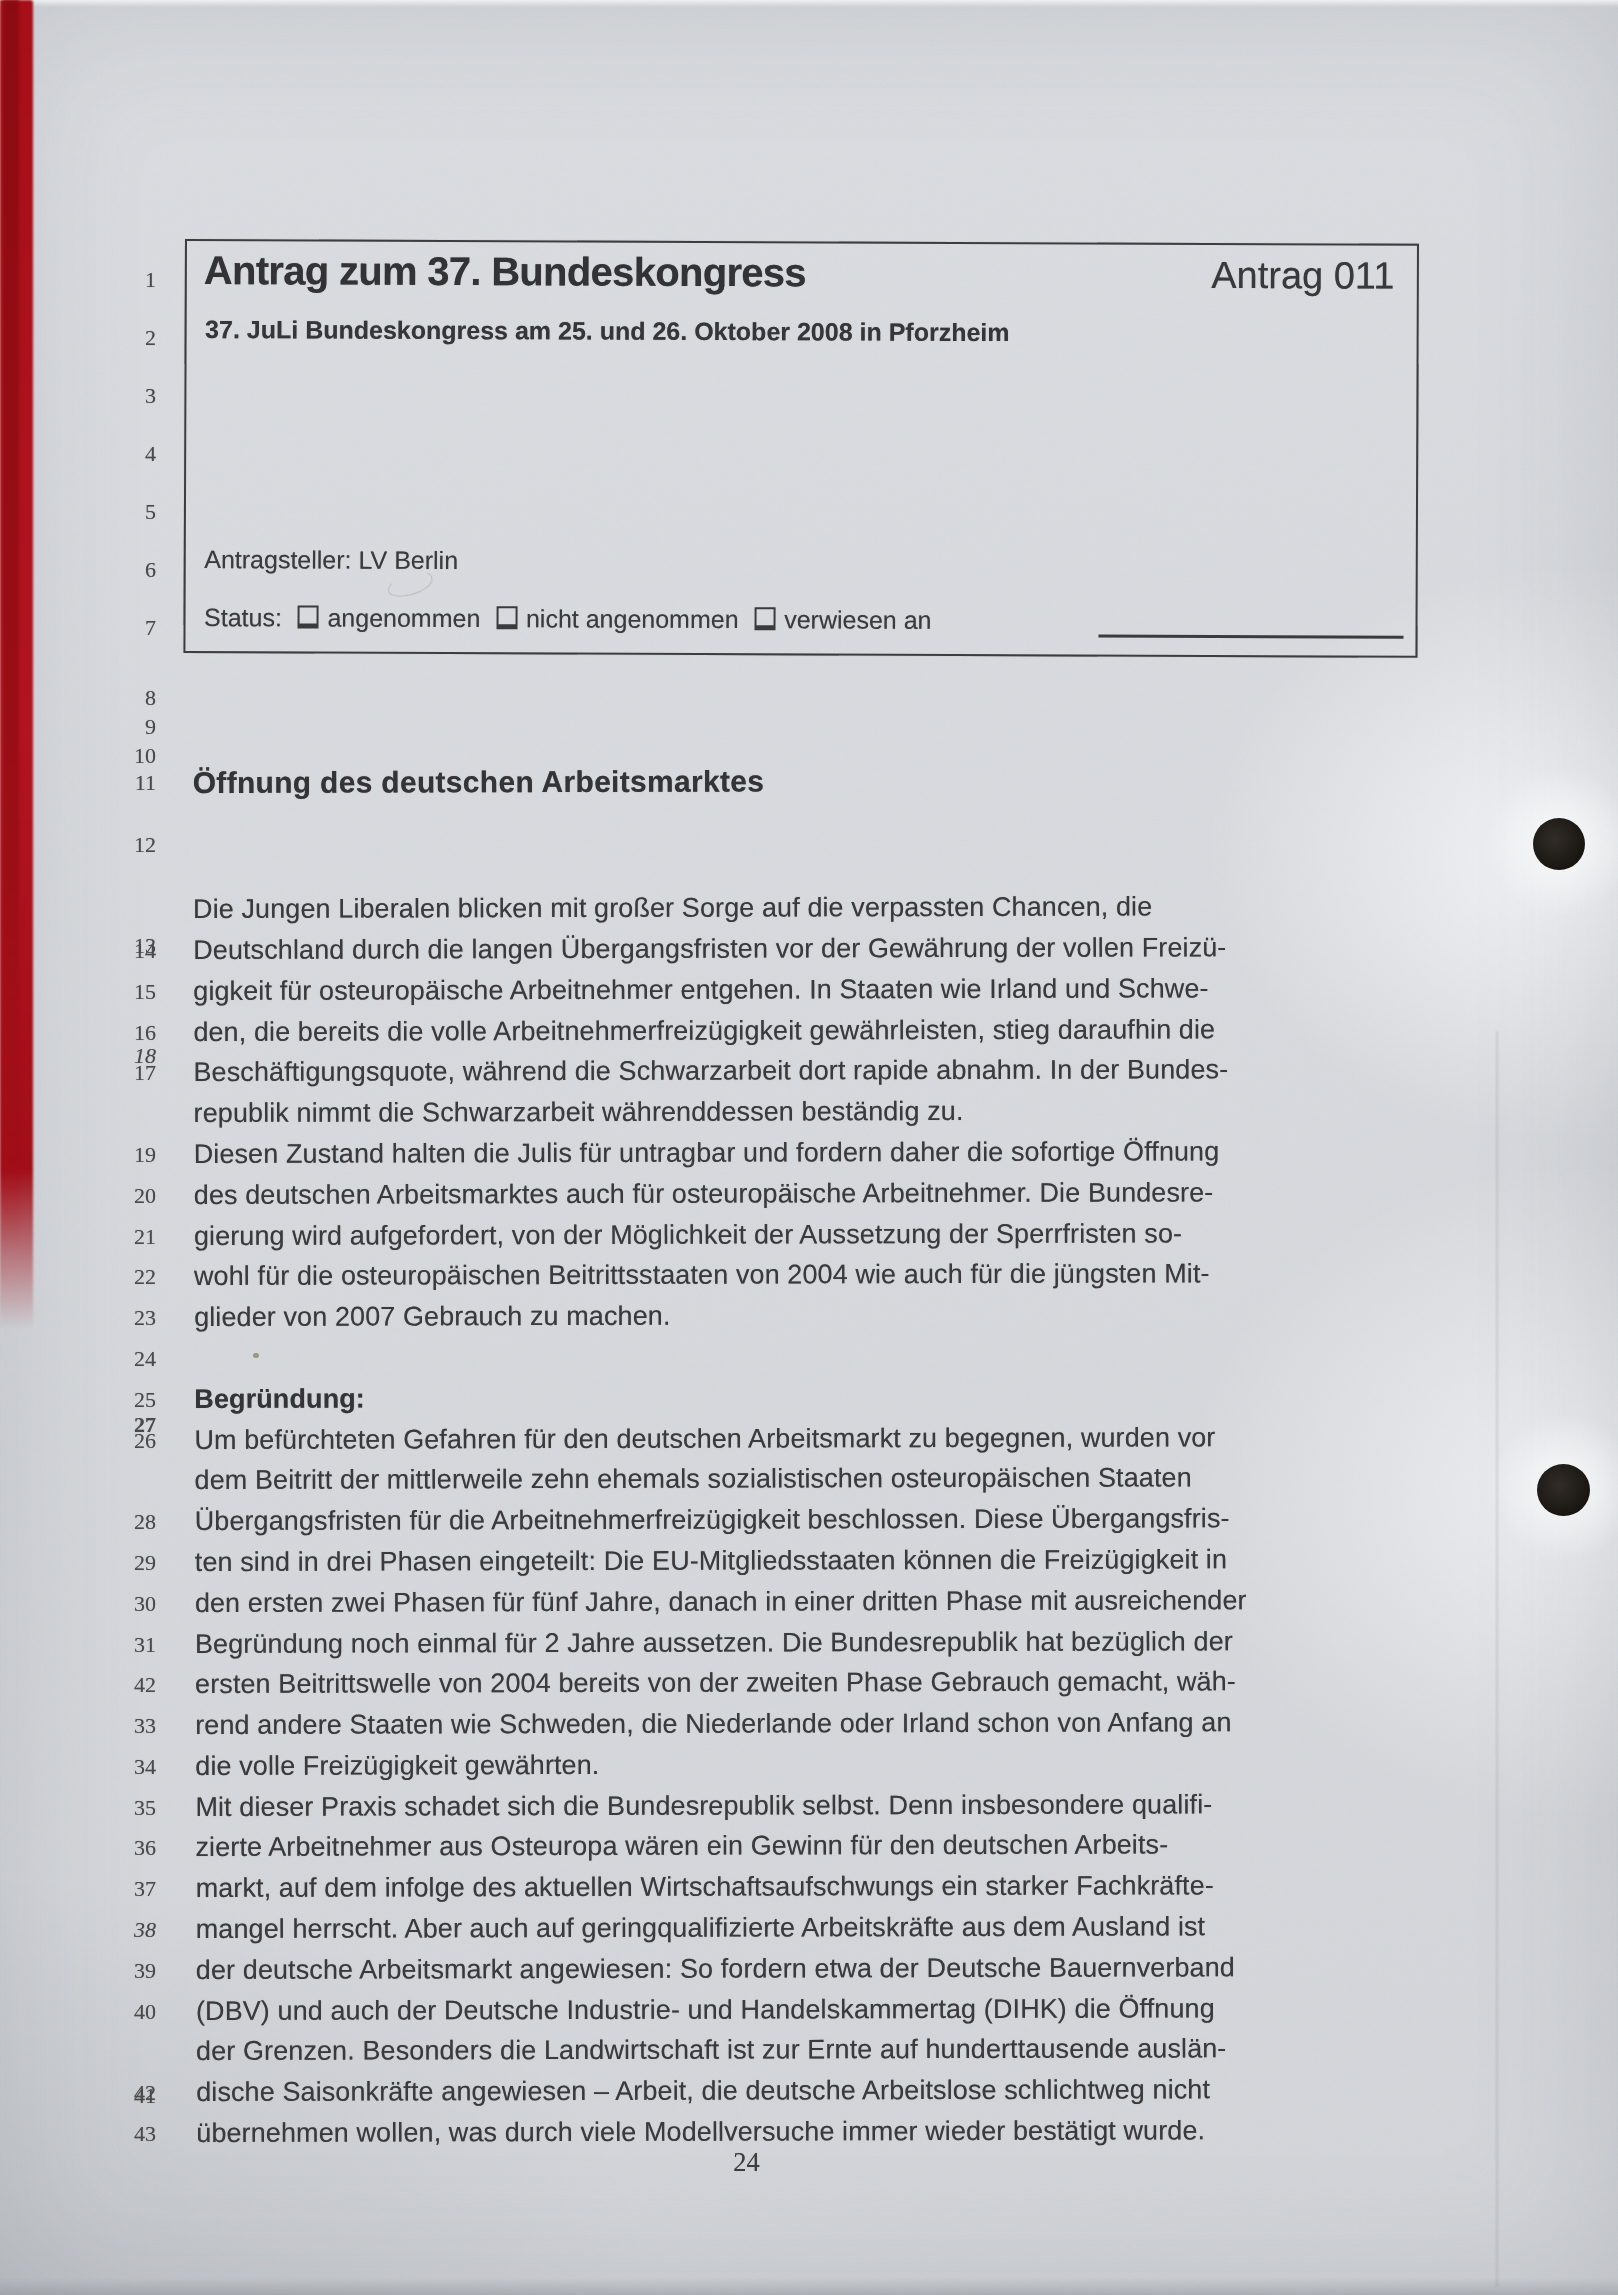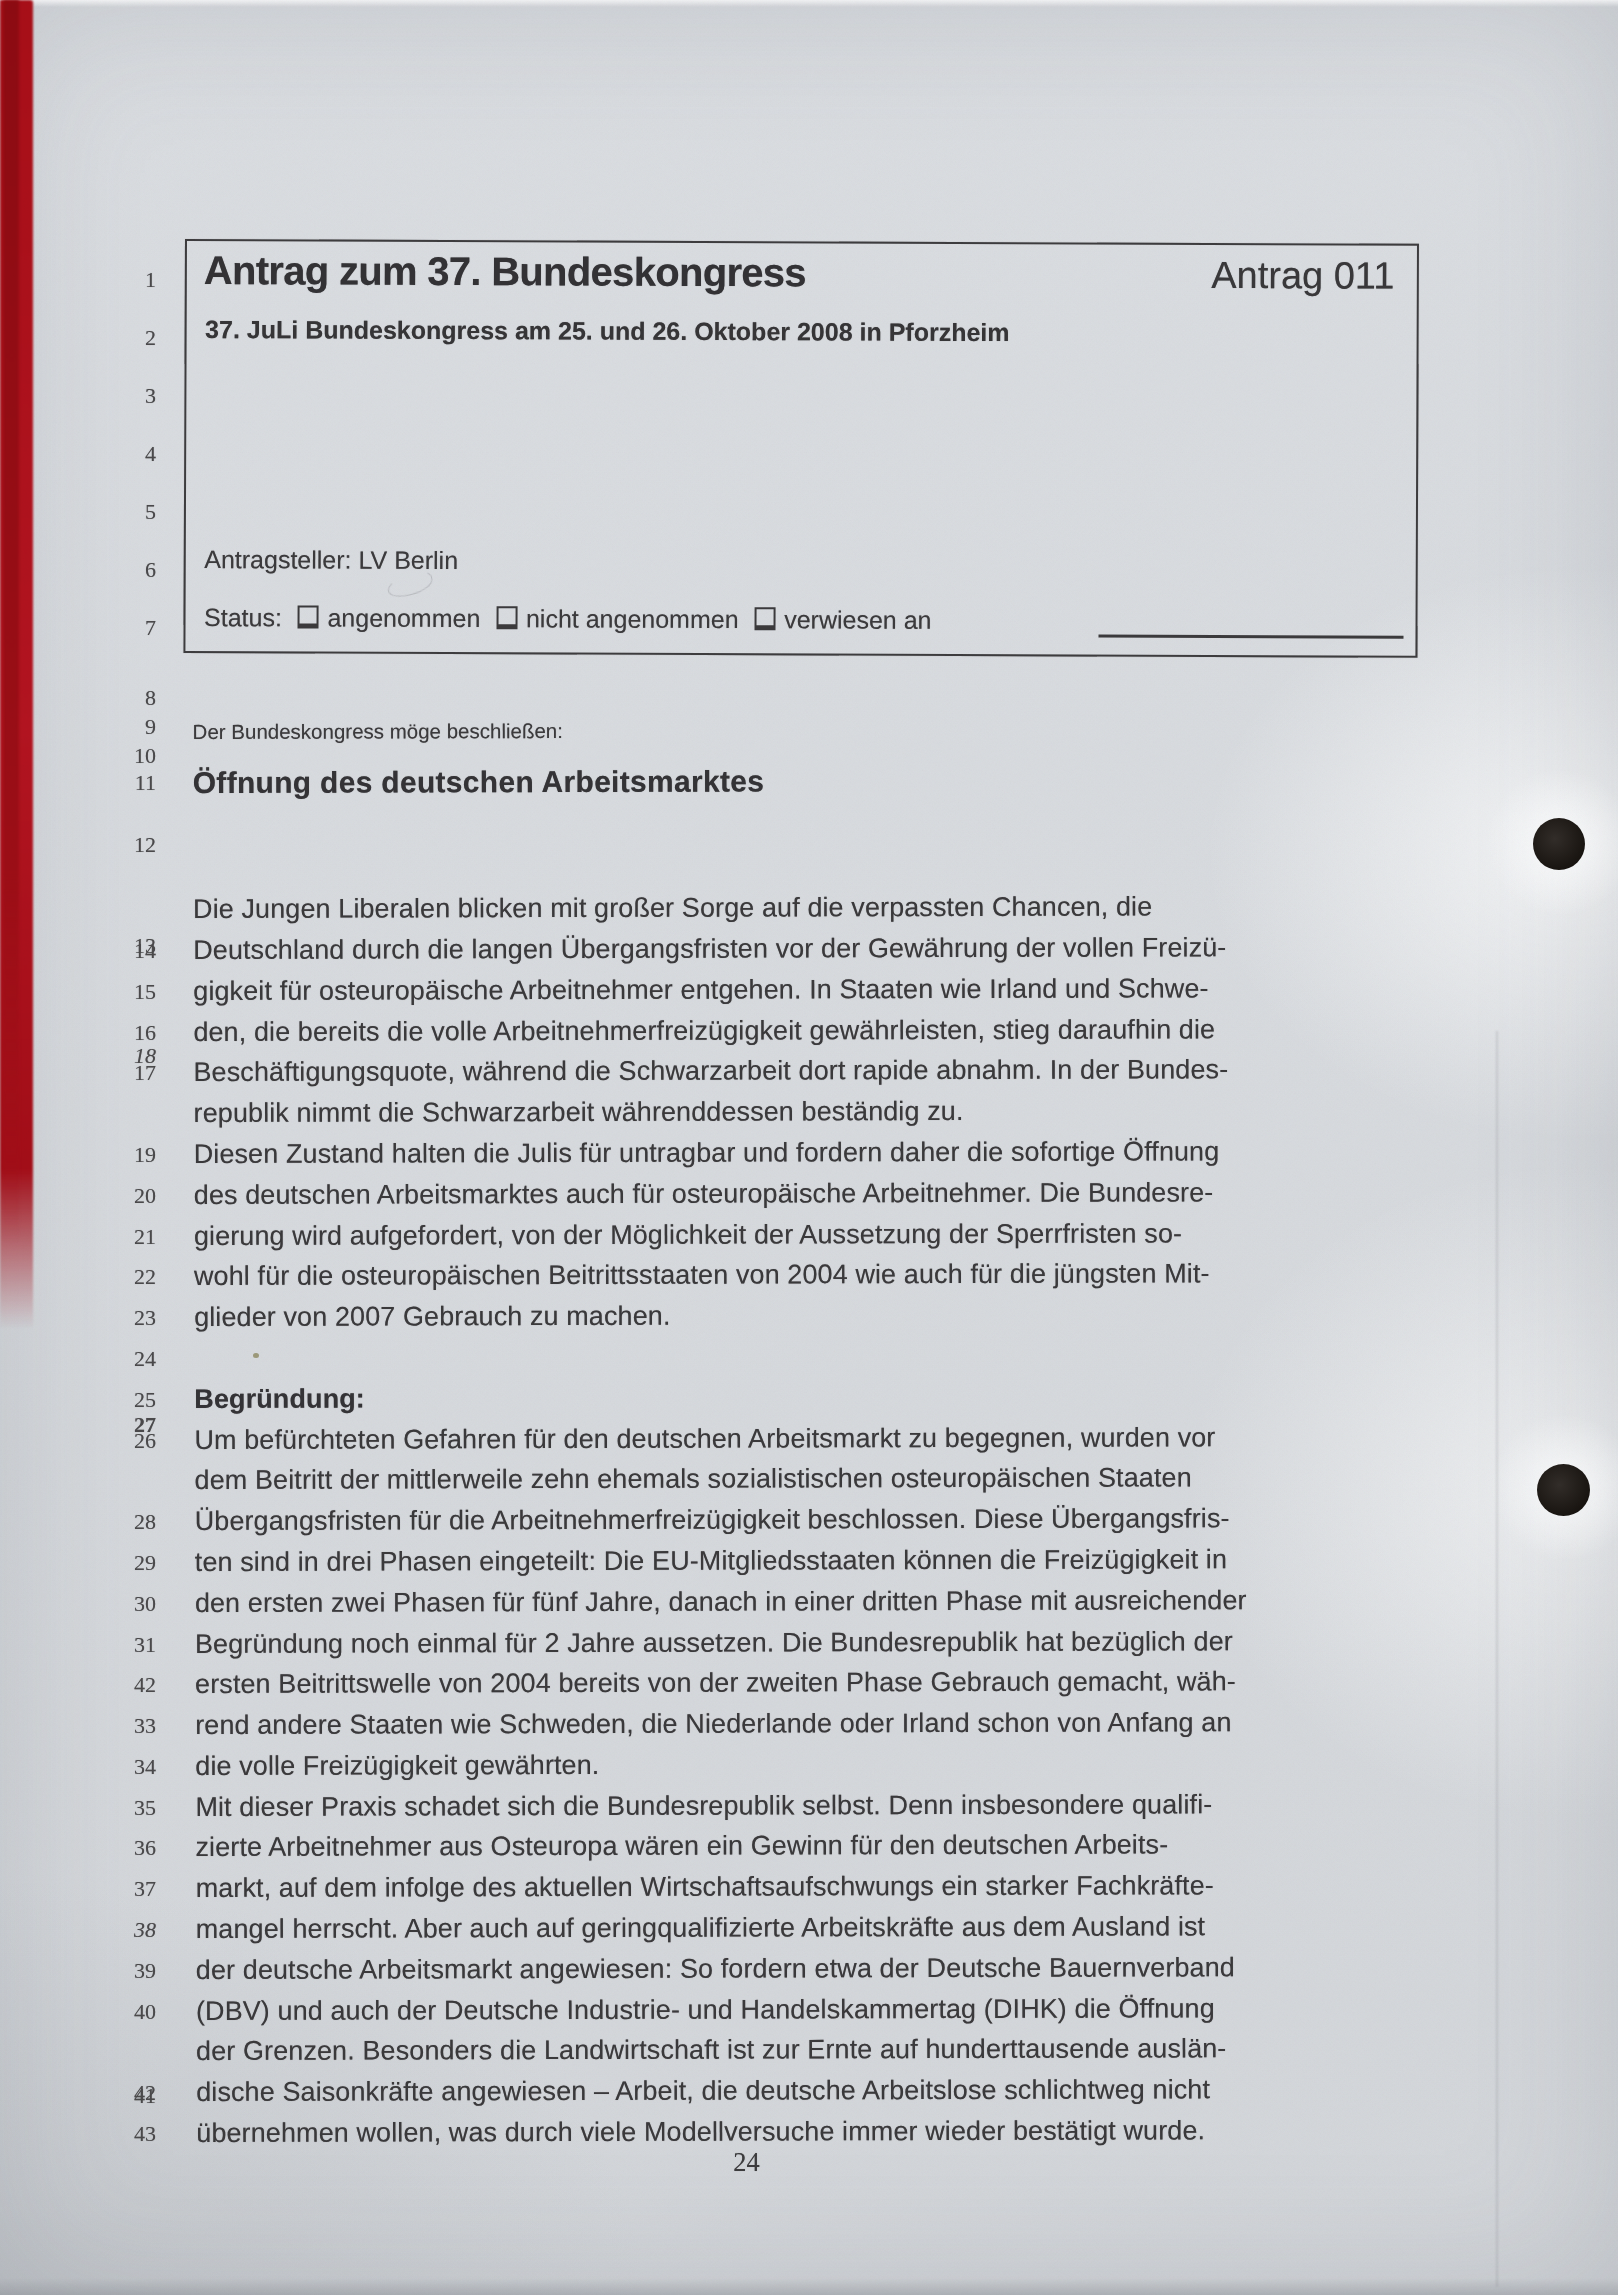--- a/index.html
+++ b/index.html
@@ -151,21 +151,20 @@
     <div class="box-id">Antrag 011</div>
     <div class="box-subtitle">37. JuLi Bundeskongress am 25. und 26. Oktober 2008 in Pforzheim</div>
     <div class="box-antragsteller">Antragsteller: LV Berlin</div>
     <div class="box-status" id="status-row">
       <span>Status:</span><span id="status-options"><span class="checkbox"></span><span>angenommen</span><span class="checkbox"></span><span>nicht angenommen</span><span class="checkbox"></span><span>verwiesen an</span></span>
     </div>
     <div class="status-underline"></div>
   </div>
 
   <div class="body-block">
-    <div class="preamble" id="preamble" style="top: 711px;">Der Bundeskongress möge beschließen:</div>
     <div class="doc-heading" id="doc-heading" style="top: 762px;">Öffnung des deutschen Arbeitsmarktes</div>
     <div id="body-lines">
         <div class="body-line" style="top: 889px;">Die Jungen Liberalen blicken mit großer Sorge auf die verpassten Chancen, die</div>
         <div class="body-line" style="top: 930px;">Deutschland durch die langen Übergangsfristen vor der Gewährung der vollen Freizü-</div>
         <div class="body-line" style="top: 971px;">gigkeit für osteuropäische Arbeitnehmer entgehen. In Staaten wie Irland und Schwe-</div>
         <div class="body-line" style="top: 1012px;">den, die bereits die volle Arbeitnehmerfreizügigkeit gewährleisten, stieg daraufhin die</div>
         <div class="body-line" style="top: 1052px;">Beschäftigungsquote, während die Schwarzarbeit dort rapide abnahm. In der Bundes-</div>
         <div class="body-line" style="top: 1093px;">republik nimmt die Schwarzarbeit währenddessen beständig zu.</div>
         <div class="body-line" style="top: 1134px;">Diesen Zustand halten die Julis für untragbar und fordern daher die sofortige Öffnung</div>
         <div class="body-line" style="top: 1175px;">des deutschen Arbeitsmarktes auch für osteuropäische Arbeitnehmer. Die Bundesre-</div>

